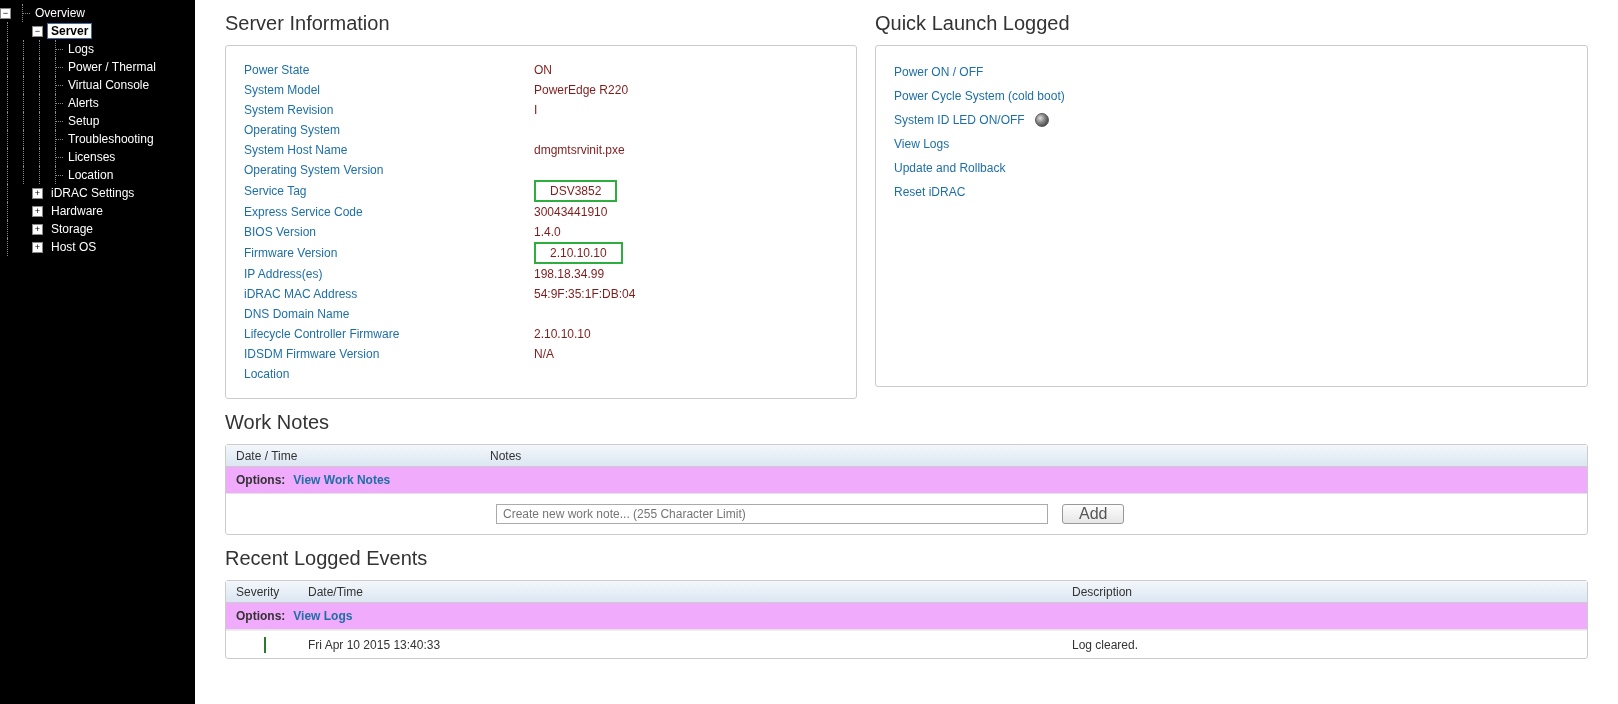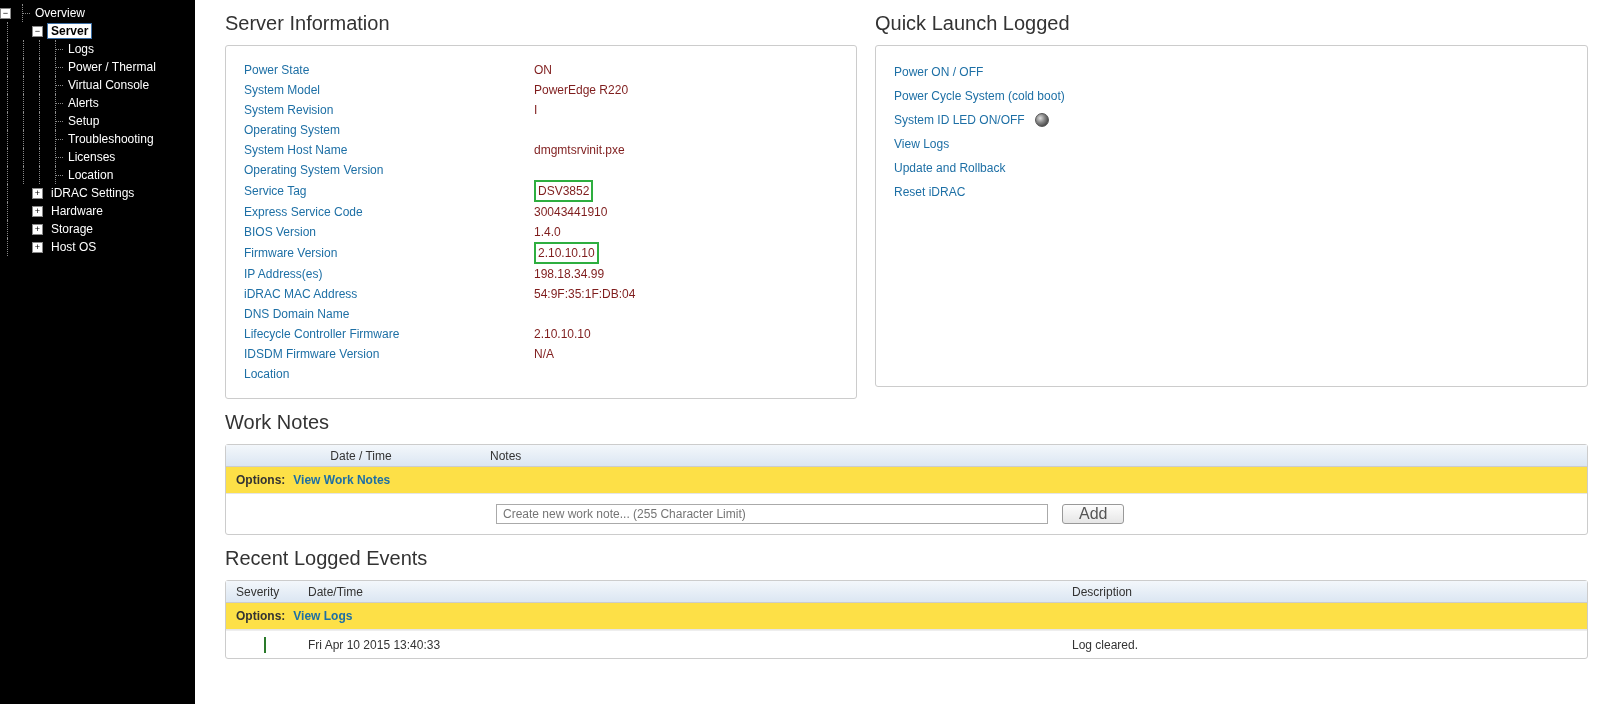--- a/index.html
+++ b/index.html
@@ -105,21 +105,21 @@
   }
   .kv-row { display: flex; min-height: 20px; align-items: center; }
   .kv-label {
     width: 290px;
     color: #1d6fa5;
     cursor: pointer;
   }
   .kv-value { color: #7f1d1d; }
   .kv-value.highlight {
     border: 2px solid #2eae3f;
-    padding: 0 2px;
+    padding: 0 14px;
     display: inline-block;
     line-height: 18px;
     text-align: center;
   }
   .ql-link {
     color: #1d6fa5;
     cursor: pointer;
     display: flex;
     align-items: center;
     gap: 10px;
@@ -142,31 +142,31 @@
     align-items: center;
     font-weight: normal;
     color: #333;
   }
   .options-row {
     display: flex;
     align-items: center;
     gap: 8px;
     padding: 6px 10px;
     border-bottom: 1px solid #e5e5e5;
-    background: #fde047;
+    background: #f0abfc;
   }
   .options-row .opt-label { font-weight: bold; color: #333; }
   .options-row .opt-link { color: #1d6fa5; font-weight: bold; cursor: pointer; }
   .input-row {
     display: flex;
     align-items: center;
     padding: 10px;
     gap: 14px;
   }
-  .note-date-col { width: 260px; padding-left: 10px; text-align: center; }
+  .note-date-col { width: 260px; padding-left: 10px; }
   .note-notes-col { flex: 1; padding-left: 4px; }
   .note-input {
     width: 552px;
     margin-left: 260px;
     height: 20px;
     border: 1px solid #aaa;
     padding: 0 6px;
     font-size: 12px;
   }
   .add-btn {

